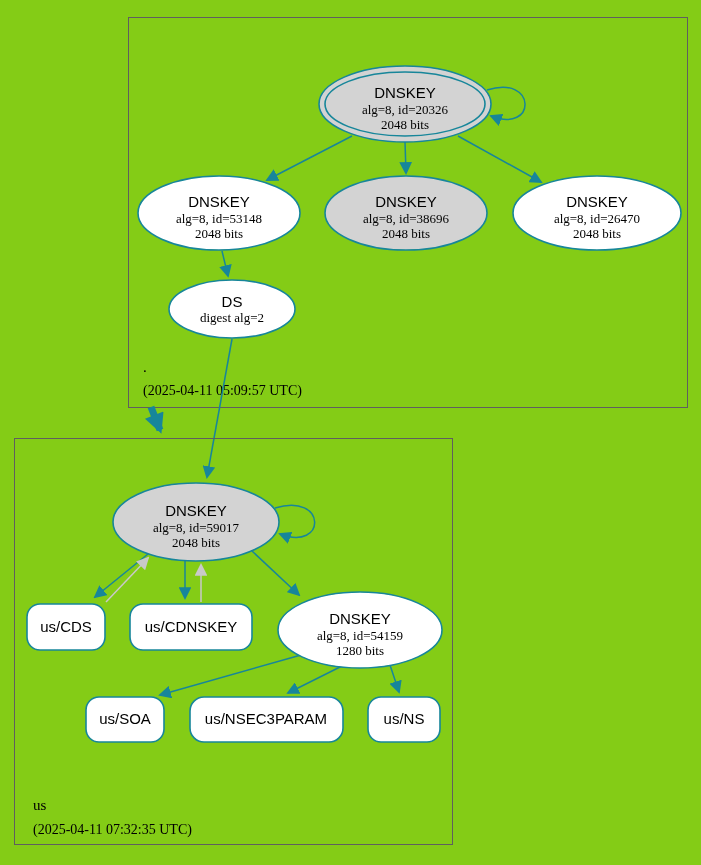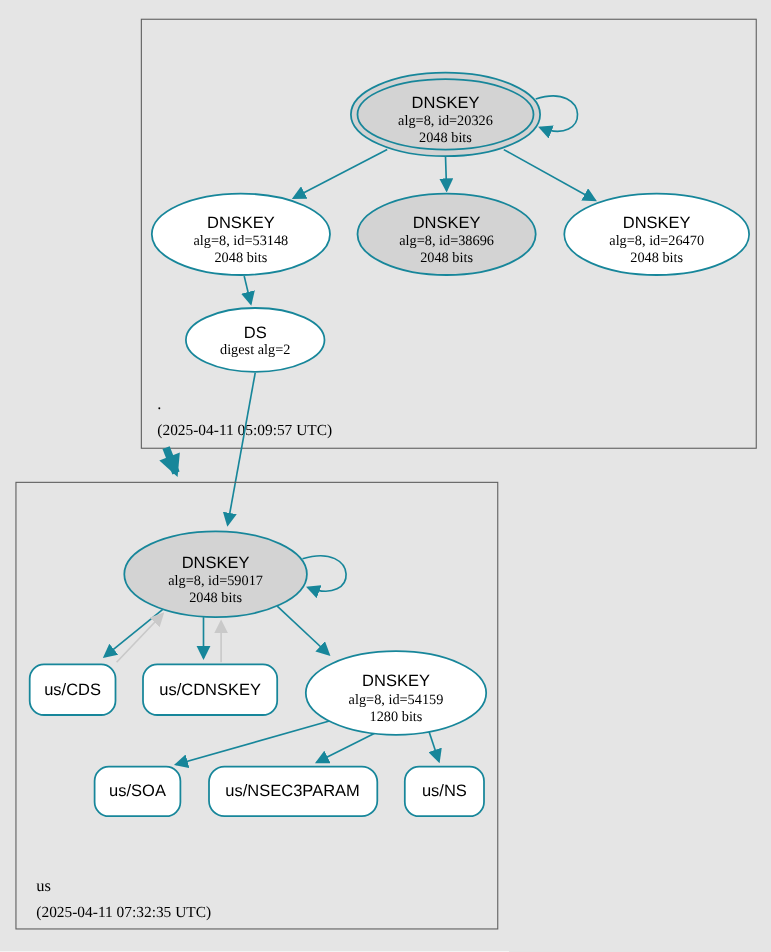--- a/index.html
+++ b/index.html
@@ -1,16 +1,16 @@
 <!DOCTYPE html>
 <html style="--teal: #17869a; --node_gray: #d3d3d3; --gray_arrow: #c9c9c9; --cluster_border: #5f5f5f;"><head>
 <meta charset="utf-8">
 <style>
   html,body { margin:0; padding:0; background:#ffffff; }
-  .canvas { position:relative; width:701px; height:865px; background:#e5e5e5;
+  .canvas { position:relative; width:701px; height:865px; background:#84cc16;
             font-family:"Liberation Serif", serif; }
   svg text { fill:#000; }
   .title-sans  { font-family:"Liberation Sans", sans-serif; font-size:15px; text-anchor:middle; }
   .detail-serif{ font-family:"Liberation Serif", serif; font-size:13px; text-anchor:middle; }
   .rr-label    { font-family:"Liberation Sans", sans-serif; font-size:15px; text-anchor:middle; }
   .zone-label  { font-family:"Liberation Serif", serif; font-size:15px; text-anchor:start; }
   .zone-ts     { font-family:"Liberation Serif", serif; font-size:14px; text-anchor:start; }
   .cluster     { fill:none; stroke:var(--cluster_border,#5f5f5f); stroke-width:1; }
   .edge        { fill:none; stroke:var(--teal,#17869a); stroke-width:1.5; }
   .edge-gray   { fill:none; stroke:var(--gray_arrow,#c9c9c9); stroke-width:1.5; }

